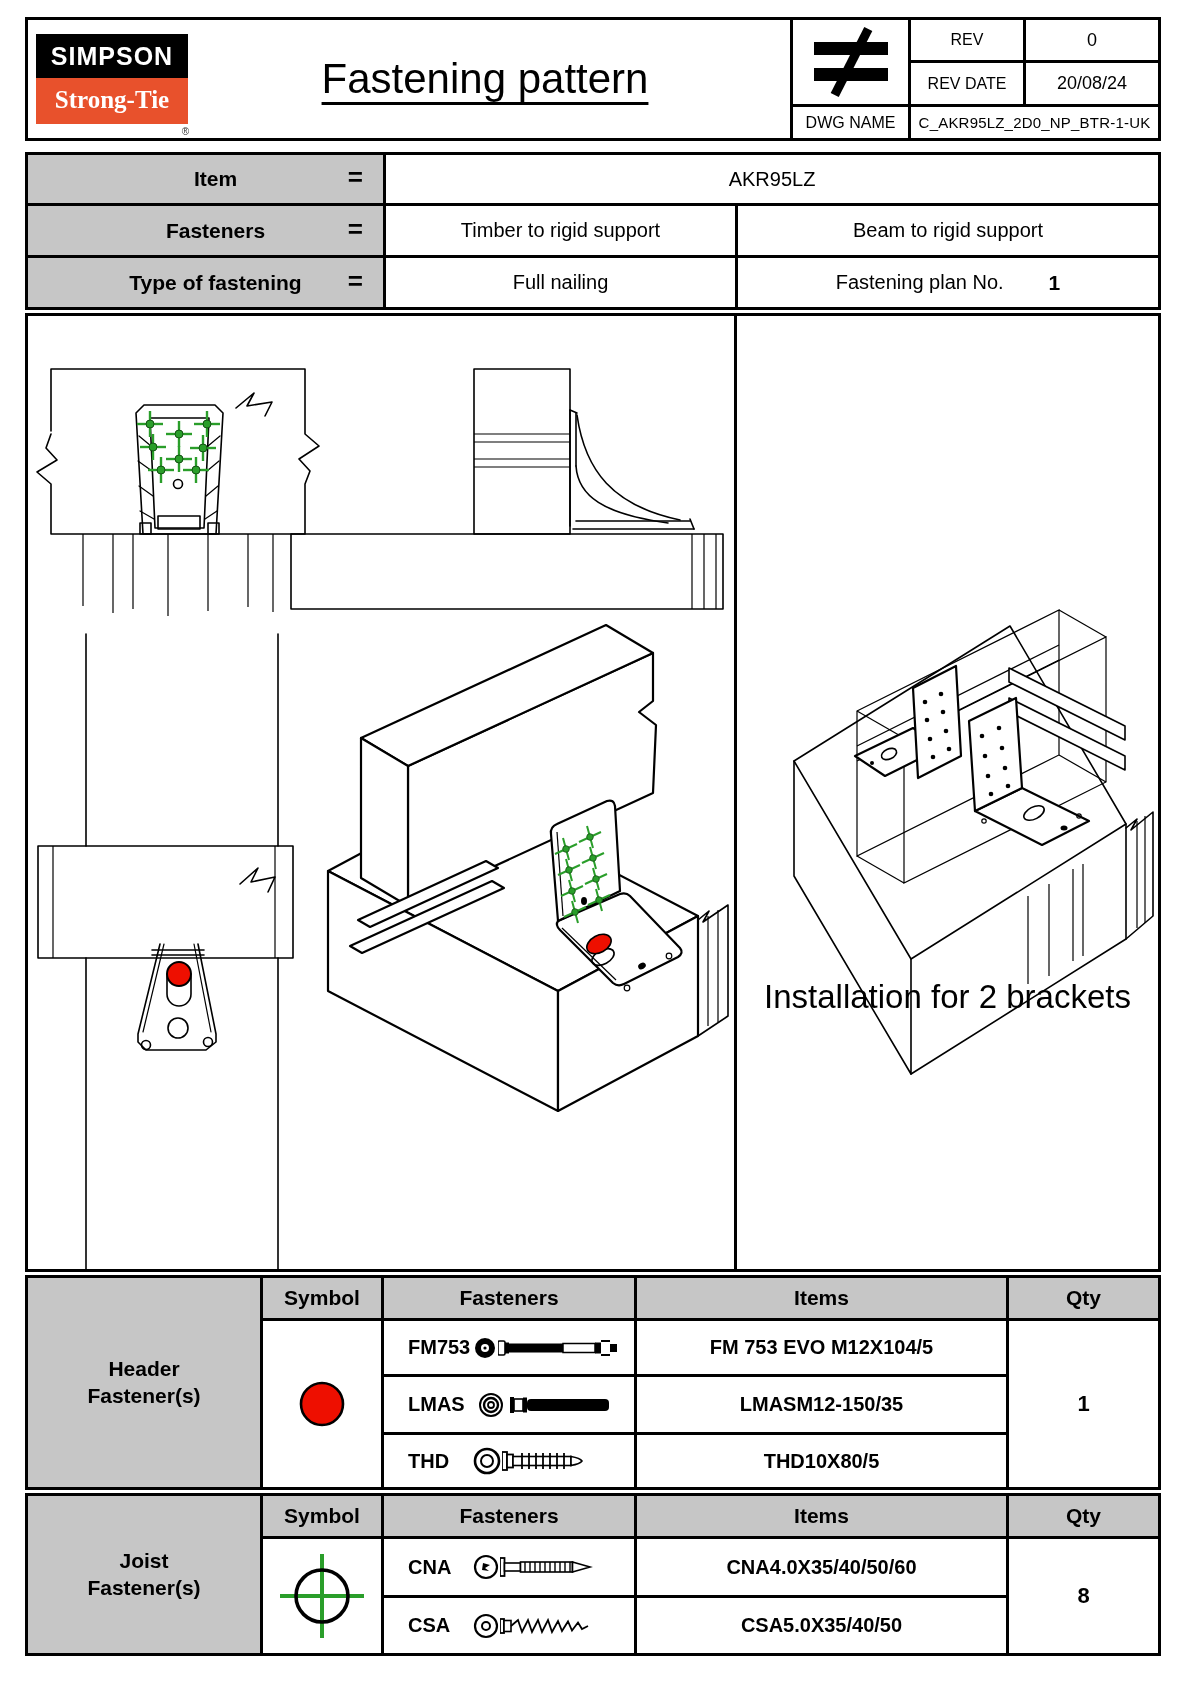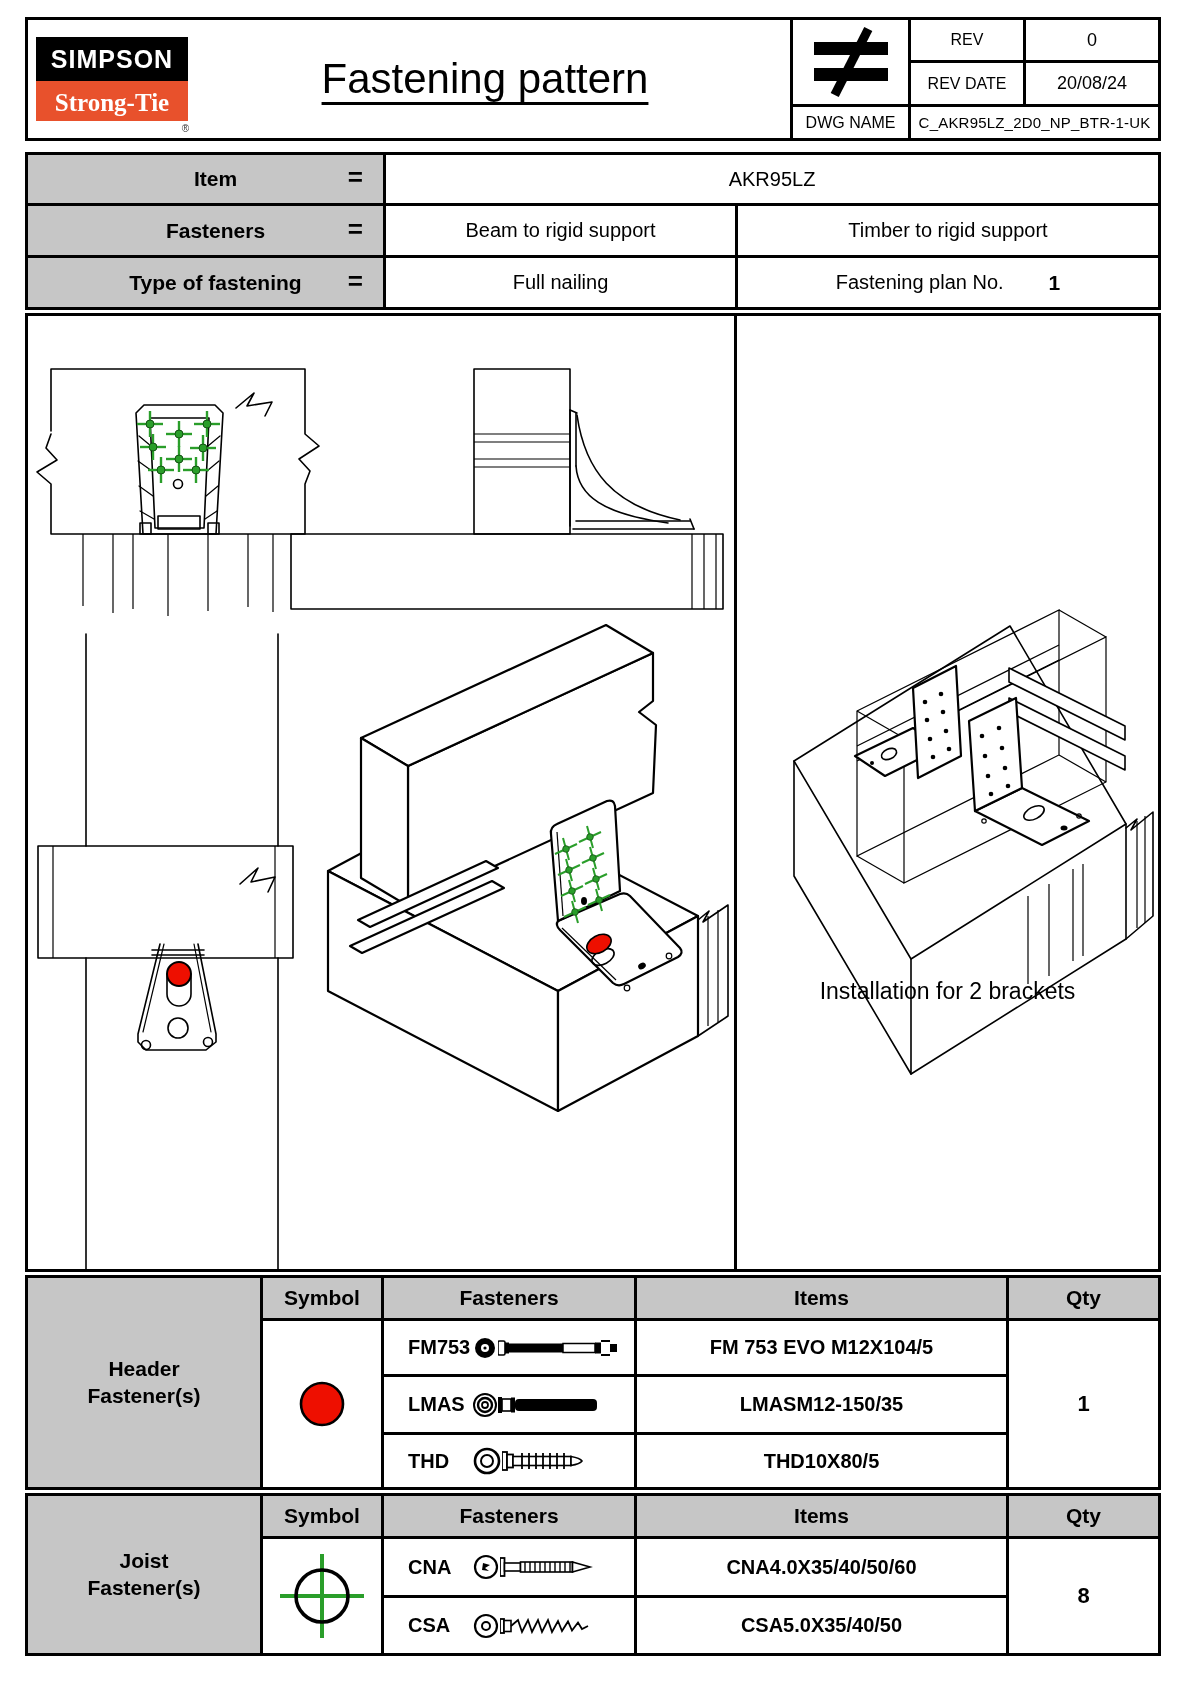--- a/index.html
+++ b/index.html
@@ -9,21 +9,21 @@
 
   
   .band-header { top:17px; height:124px; display:grid;
     grid-template-columns:762px 115px 112px 1fr; grid-template-rows:40px 41px 1fr; gap:3px; }
   .cell { background:#fff; display:flex; align-items:center; justify-content:center; }
   .hdr-left { grid-row:1/4; display:flex; align-items:center; padding:4px 8px; }
   .logo { width:152px; flex:0 0 auto; position:relative; }
   .logo-top { background:#000; color:#fff; font-weight:bold; font-size:25px; letter-spacing:1px;
     text-align:center; height:44px; line-height:44px; }
   .logo-bottom { background:#e8512c; color:#fff; font-family:"Liberation Serif", serif; font-weight:bold;
-    font-size:25px; text-align:center; height:40px; line-height:44px; }
+    font-size:25px; text-align:center; height:46px; line-height:44px; }
   .regmark { position:absolute; right:-1px; bottom:-13px; font-size:10px; color:#333; }
   .page-title { flex:1; text-align:center; font-size:42px;
     text-decoration:underline; text-underline-offset:9px; text-decoration-thickness:3px; }
   .neq { position:relative; width:74px; height:58px; }
   .neq .bar { position:absolute; left:0; width:74px; height:13px; background:#000; }
   .neq .bar1 { top:9px; } .neq .bar2 { top:35px; }
   .neq .slash { position:absolute; left:33px; top:-8px; width:9px; height:74px; background:#000;
     transform:rotate(27deg); }
   .tb-label { font-size:16px; }
   .tb-value { font-size:18px; }
@@ -41,21 +41,21 @@
   .plan-cell { gap:45px; }
   .plan-no { font-weight:600; font-size:21px; }
 
   
   .band-drawing { top:313px; height:959px; background:#fff; }
   .panel-left { position:absolute; left:0; top:0; width:706px; height:953px; }
   .panel-right { position:absolute; left:706px; top:0; width:424px; height:953px;
     border-left:3px solid #000; }
   .caption { position:absolute; width:100%; text-align:center; font-size:30px; }
   .caption-left { top:800px; }
-  .caption-right { top:662px; font-size:23px; }
+  .caption-right { top:662px; font-size:33px; }
   svg { display:block; }
   .ln { stroke:#000; stroke-width:1.6; fill:none; stroke-linejoin:round; stroke-linecap:round; }
   .lnthin { stroke:#000; stroke-width:1.2; fill:none; }
   .wh { fill:#fff; }
   .bk { stroke:#000; stroke-width:2.2; fill:#fff; stroke-linejoin:round; }
 
   
   .band-table { display:grid; grid-template-columns:232px 118px 250px 369px 1fr; gap:3px; }
   .band-table1 { top:1275px; height:215px; grid-template-rows:40px 53px 55px 1fr; }
   .band-table2 { top:1493px; height:163px; grid-template-rows:40px 56px 1fr; }
@@ -101,22 +101,22 @@
     <div class="cell gray info-label">
       <span>Item</span>
       <span class="eq">=</span>
     </div>
     <div class="cell info-value span2">AKR95LZ</div>
 
     <div class="cell gray info-label">
       <span>Fasteners</span>
       <span class="eq">=</span>
     </div>
+    <div class="cell info-value">Timber to rigid support</div>
     <div class="cell info-value">Beam to rigid support</div>
-    <div class="cell info-value">Timber to rigid support</div>
 
     <div class="cell gray info-label">
       <span>Type of fastening</span>
       <span class="eq">=</span>
     </div>
     <div class="cell info-value">Full nailing</div>
     <div class="cell info-value plan-cell">
       <span>Fastening plan No.</span>
       <span class="plan-no">1</span>
     </div>
@@ -408,21 +408,21 @@
         <rect x="11" y="-4.5" width="54" height="9" fill="#000"></rect>
         <rect x="65" y="-4.5" width="32" height="9" fill="#fff" stroke="#000" stroke-width="1.5"></rect>
         <rect x="97" y="-5.5" width="6" height="11" fill="#000"></rect>
         <line x1="103" y1="-7" x2="112" y2="-7" stroke="#000" stroke-width="2"></line>
         <line x1="103" y1="7" x2="112" y2="7" stroke="#000" stroke-width="2"></line>
         <rect x="112" y="-4" width="7" height="8" fill="#000"></rect>
       </svg>
     </div>
     <div class="cell item-cell" style="grid-column:4; grid-row:2;">FM 753 EVO M12X104/5</div>
 
-    <div class="cell fast-cell" style="grid-column:3; grid-row:3;">
+    <div class="cell fast-cell" style="grid-column:3; grid-row:3;justify-content:space-between;">
       <span class="fast-code">LMAS</span>
       <svg width="26" height="26" viewBox="-13 -13 26 26">
         <circle r="11" fill="#fff" stroke="#000" stroke-width="2"></circle>
         <circle r="7" fill="#fff" stroke="#000" stroke-width="2.4"></circle>
         <circle r="3" fill="#fff" stroke="#000" stroke-width="1.8"></circle>
       </svg>
       <svg width="124" height="26" viewBox="0 -13 124 26">
         <rect x="0" y="-8" width="4" height="16" fill="#000"></rect>
         <rect x="4" y="-6" width="9" height="12" fill="#fff" stroke="#000" stroke-width="1.6"></rect>
         <rect x="13" y="-7.5" width="4" height="15" fill="#000"></rect>

